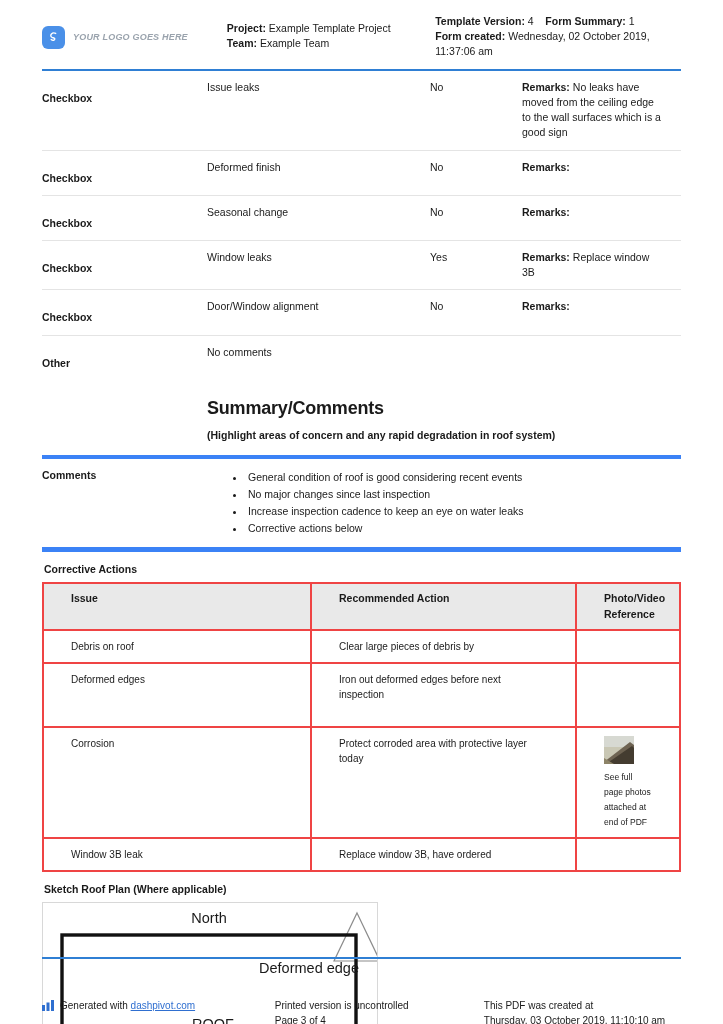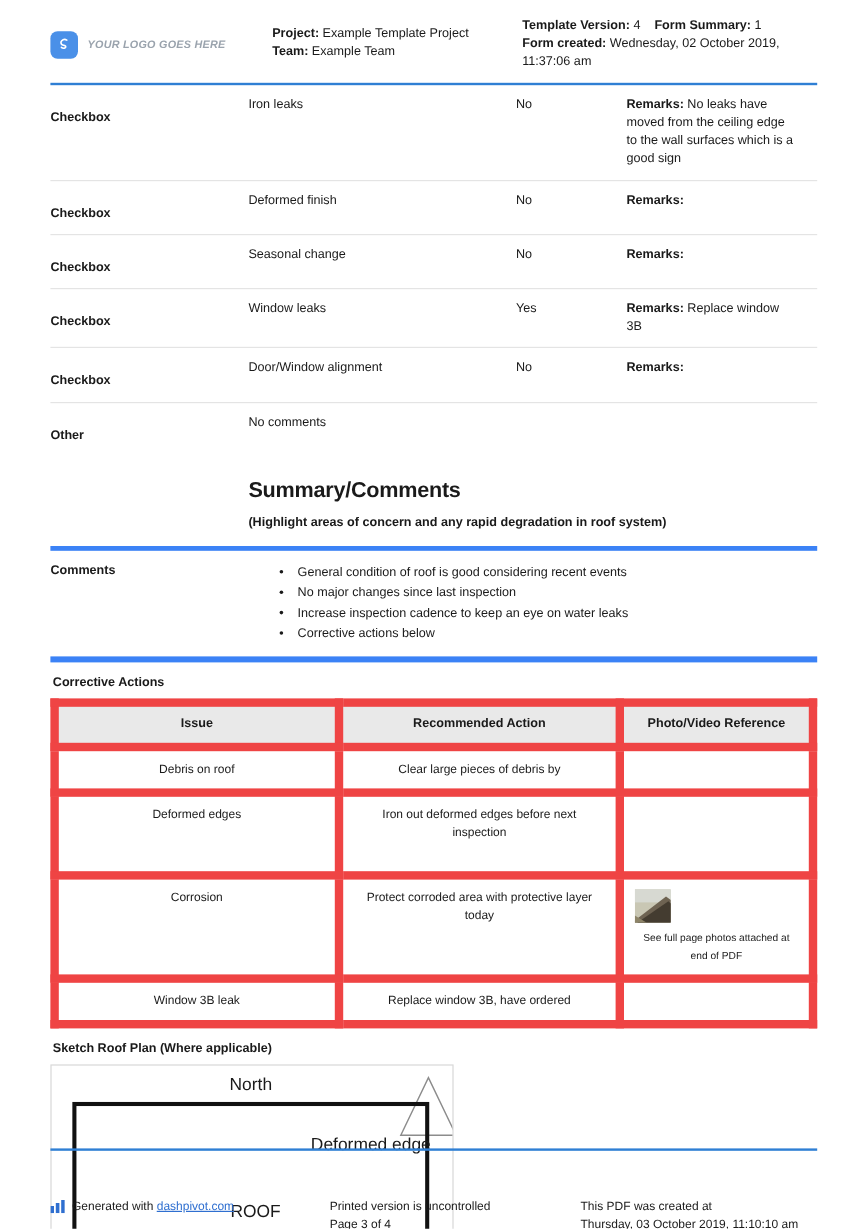--- a/index.html
+++ b/index.html
@@ -120,24 +120,24 @@
     font-weight: bold;
     margin: 11px 0 7px 2px;
   }
   table.ca {
     width: 100%;
     border-collapse: collapse;
     font-size: 10px;
     table-layout: fixed;
   }
   table.ca th, table.ca td {
-    border: 7px solid #ef4444;
-    text-align: center;
+    border: 2px solid #ef4444;
+    text-align: left;
     vertical-align: top;
-    padding: 8px 9px;
+    padding: 8px 27px;
     line-height: 1.5;
   }
   table.ca th {
     background: #e9e9e9;
     font-weight: bold;
     font-size: 10.5px;
     padding-top: 7px;
     padding-bottom: 7px;
   }
   .col-issue { width: 212px; }
@@ -231,21 +231,21 @@
       </div>
     </div>
   </div>
 
   <div class="blue-rule"></div>
 
   <div class="rows">
 
     <div class="row">
       <div class="c1">Checkbox</div>
-      <div class="c2">Iron leaks</div>
+      <div class="c2">Issue leaks</div>
       <div class="c3">No</div>
       <div class="c4">
         <b>Remarks:</b>
         <span>No leaks have moved from the ceiling edge to the wall surfaces which is a good sign</span>
       </div>
     </div>
 
     <div class="row">
       <div class="c1">Checkbox</div>
       <div class="c2">Deformed finish</div>

